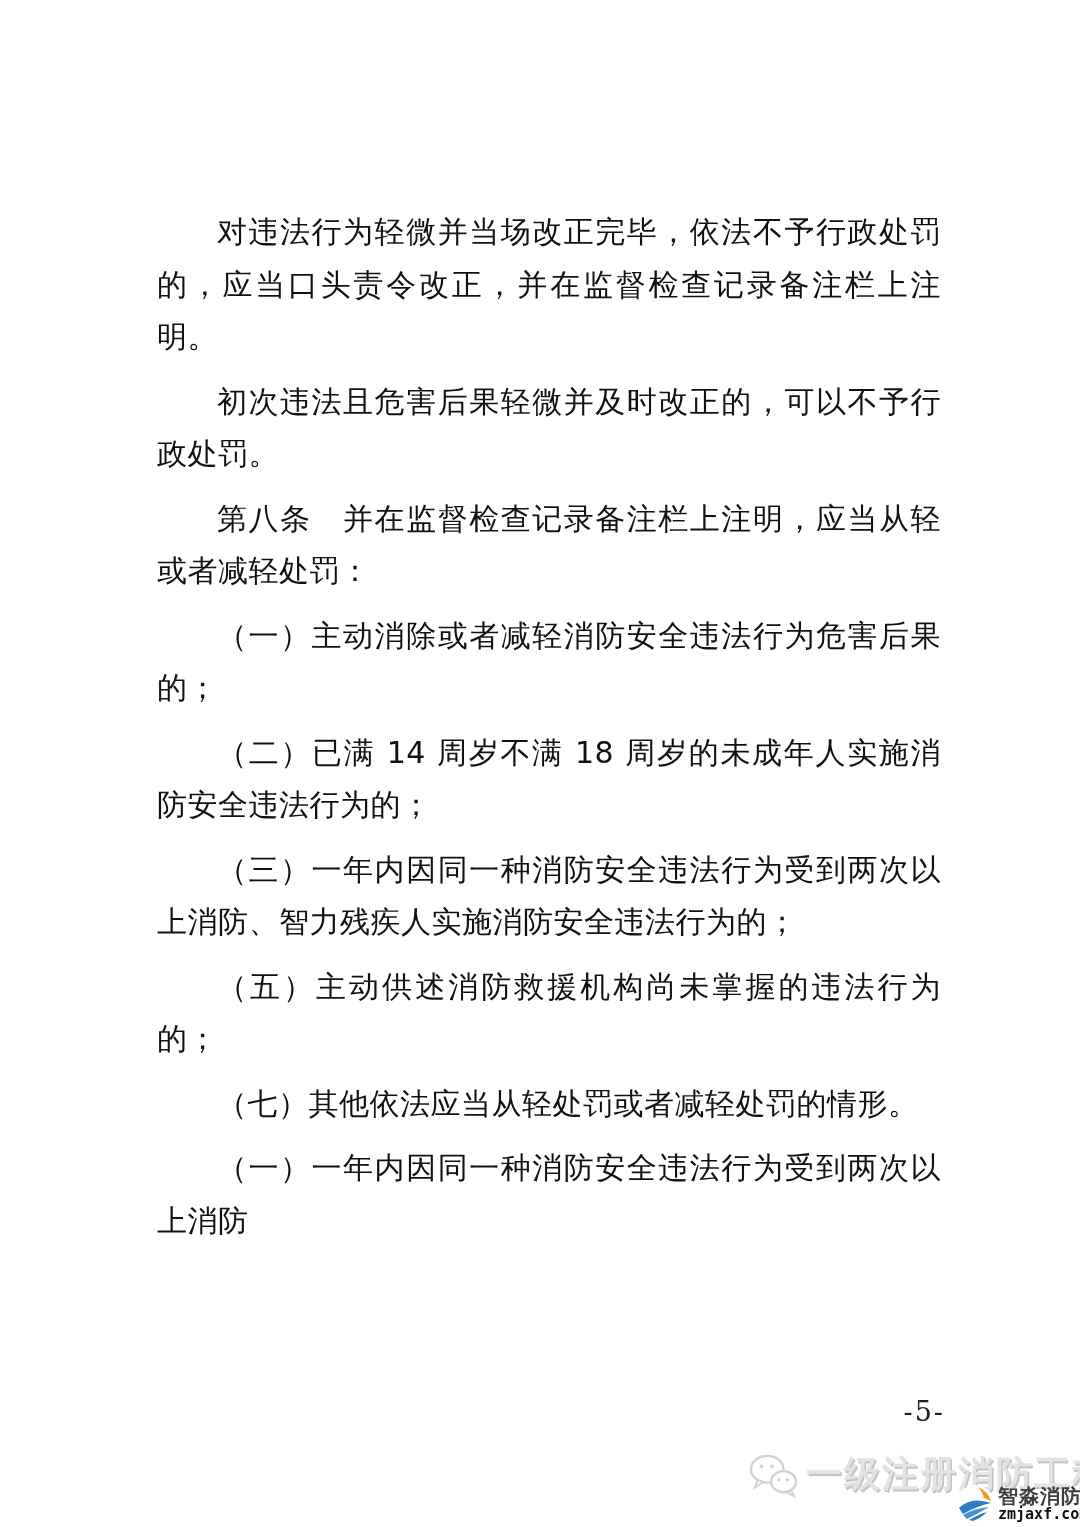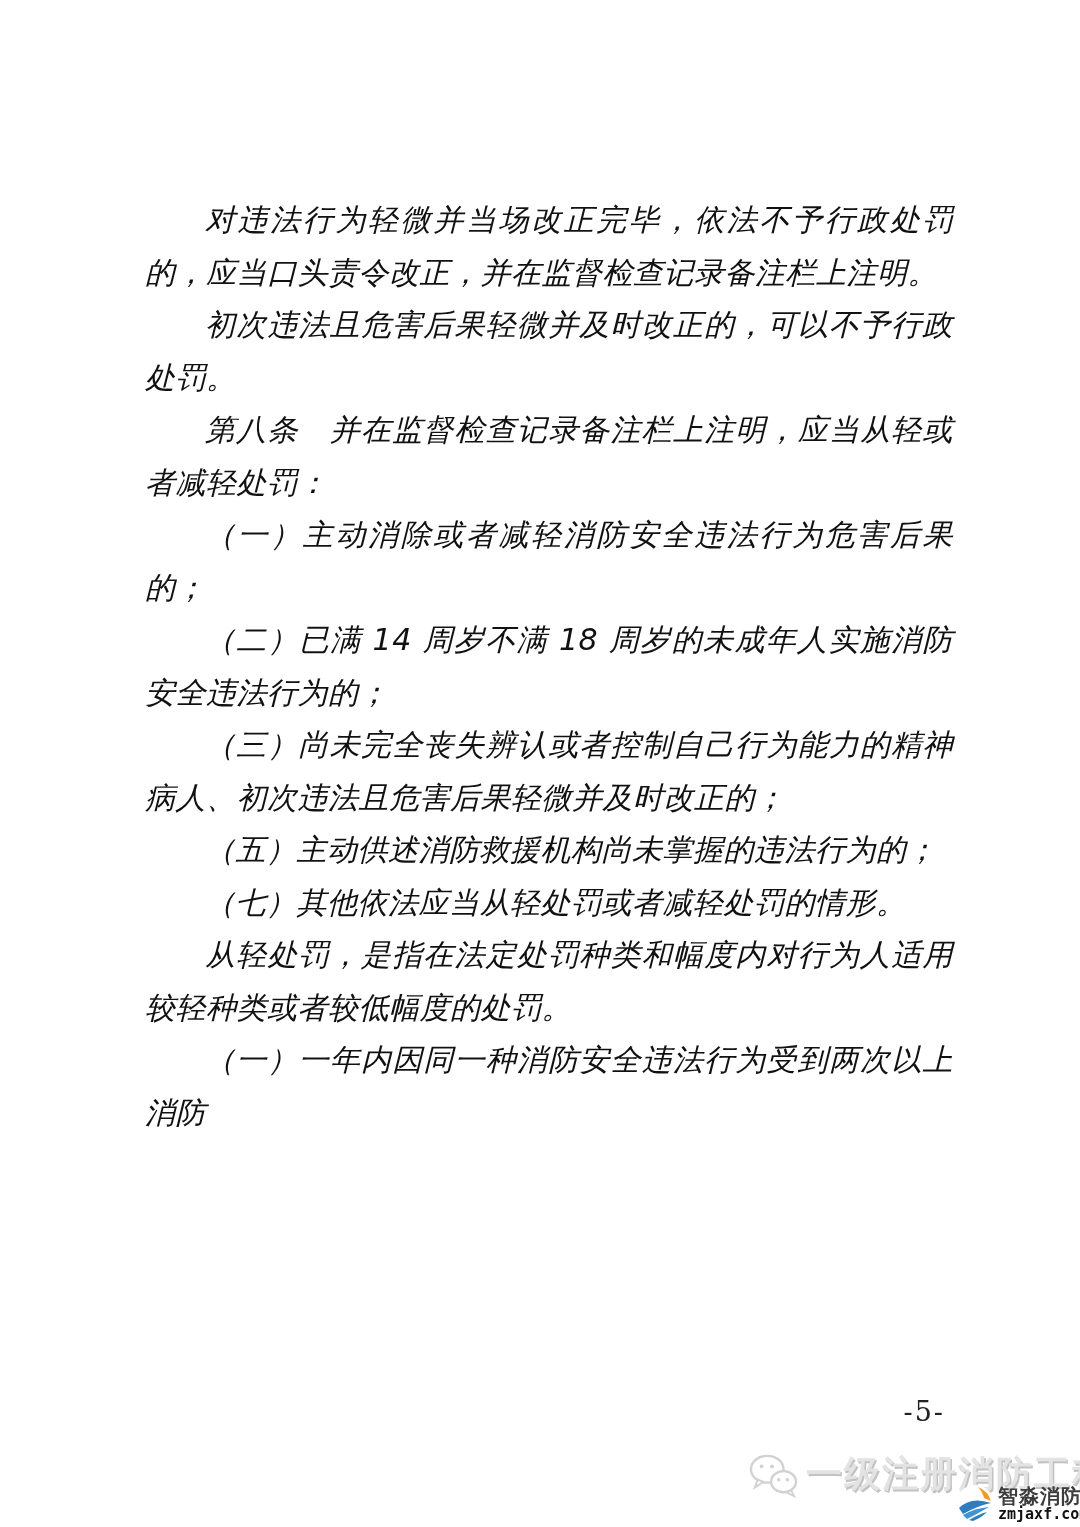--- a/index.html
+++ b/index.html
@@ -22,24 +22,23 @@
     top: 194px;
     width: 808px;
     color: #111111;
     font-size: 30px;
     line-height: 52.5px;
     text-align: justify;
     text-justify: inter-ideograph;
     letter-spacing: 0.5px;
   }
   .doc-content p {
-    margin: 0;
+    margin: 12px;
     padding: 0;
     text-indent: 2em;
-    font-style: italic;
   }
   
   .page-number {
     position: absolute;
     top: 1396px;
     left: 0;
     width: 945px;
     text-align: right;
     font-size: 27px;
     color: #222222;
@@ -106,24 +105,23 @@
 <body>
 
 <div class="page">
 
   <div class="doc-content">
     <p>对违法行为轻微并当场改正完毕，依法不予行政处罚的，应当口头责令改正，并在监督检查记录备注栏上注明。</p>
     <p>初次违法且危害后果轻微并及时改正的，可以不予行政处罚。</p>
     <p>第八条　并在监督检查记录备注栏上注明，应当从轻或者减轻处罚：</p>
     <p>（一）主动消除或者减轻消防安全违法行为危害后果的；</p>
     <p>（二）已满 14 周岁不满 18 周岁的未成年人实施消防安全违法行为的；</p>
-    <p>（三）尚未完全丧失辨认或者控制自己行为能力的精神病人、初次违法且危害后果轻微并及时改正的；</p>
+    <p>（三）一年内因同一种消防安全违法行为受到两次以上消防、智力残疾人实施消防安全违法行为的；</p>
     <p>（五）主动供述消防救援机构尚未掌握的违法行为的；</p>
     <p>（七）其他依法应当从轻处罚或者减轻处罚的情形。</p>
-    <p>从轻处罚，是指在法定处罚种类和幅度内对行为人适用较轻种类或者较低幅度的处罚。</p>
     <p>（一）一年内因同一种消防安全违法行为受到两次以上消防</p>
   </div>
 
   <div class="page-number">-5-</div>
 
   <div class="wm-row">
     <span class="wm-icon">
       <svg viewBox="0 0 52 48" width="50" height="46">
         <ellipse cx="20" cy="18" rx="17" ry="14" fill="#ffffff" stroke="#d2d2d2" stroke-width="2.5"></ellipse>
         <path d="M10 29 L7 37 L16 31 Z" fill="#ffffff" stroke="#d2d2d2" stroke-width="2"></path>

